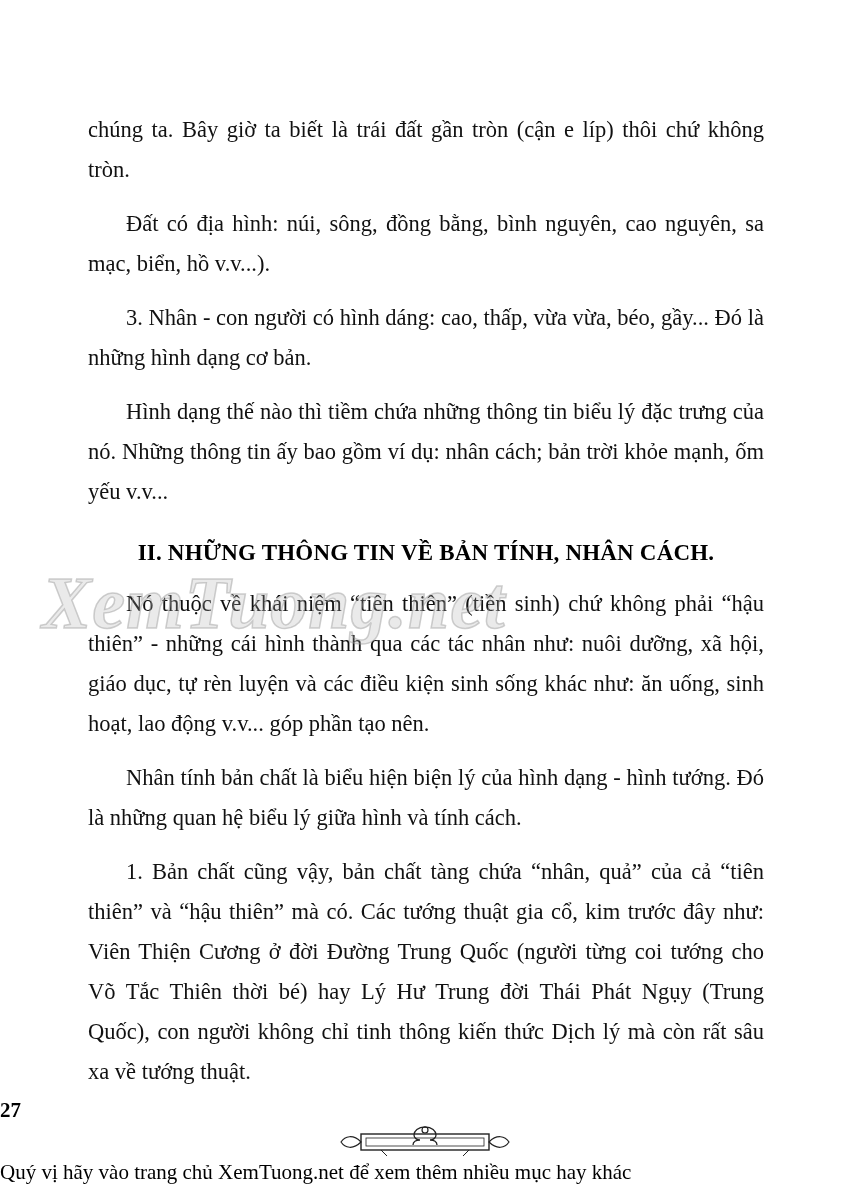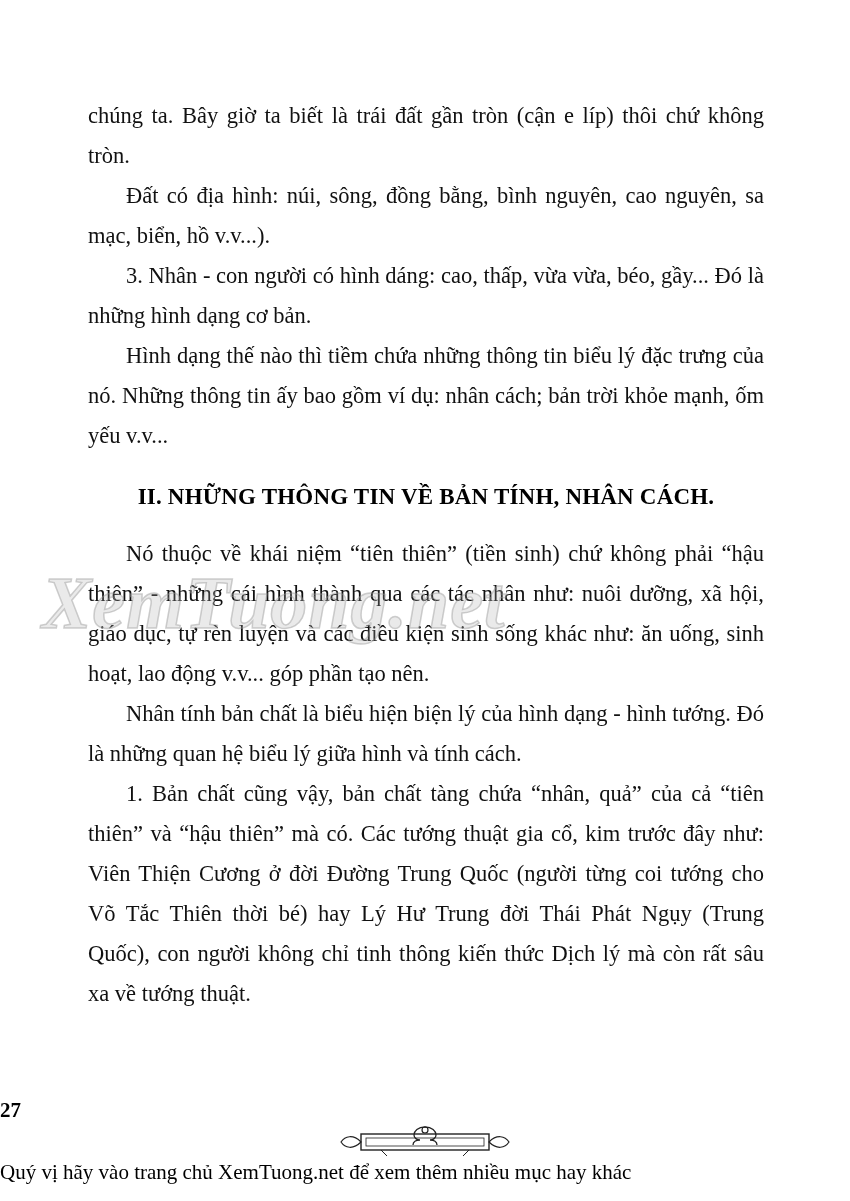--- a/index.html
+++ b/index.html
@@ -47,36 +47,36 @@
 
   .content {
     position: absolute;
     left: 88px;
     top: 96px;
     width: 676px;
     z-index: 2;
   }
 
   p.para {
-    margin: 0 0 0 0;
+    margin: 14px 0 0 0;
     font-size: 22.5px;
     line-height: 40px;
     text-align: justify;
     text-justify: inter-word;
     color: #111111;
   }
   p.para.indent {
     text-indent: 38px;
   }
 
   h2.section-heading {
     font-size: 23px;
     font-weight: bold;
     text-align: center;
-    margin: 24px 0 20px 0;
+    margin: 24px 0 14px 0;
     line-height: 34px;
     letter-spacing: 0.2px;
     color: #000;
   }
 
   .page-number {
     position: absolute;
     left: 0;
     right: 0;
     top: 1098px;

